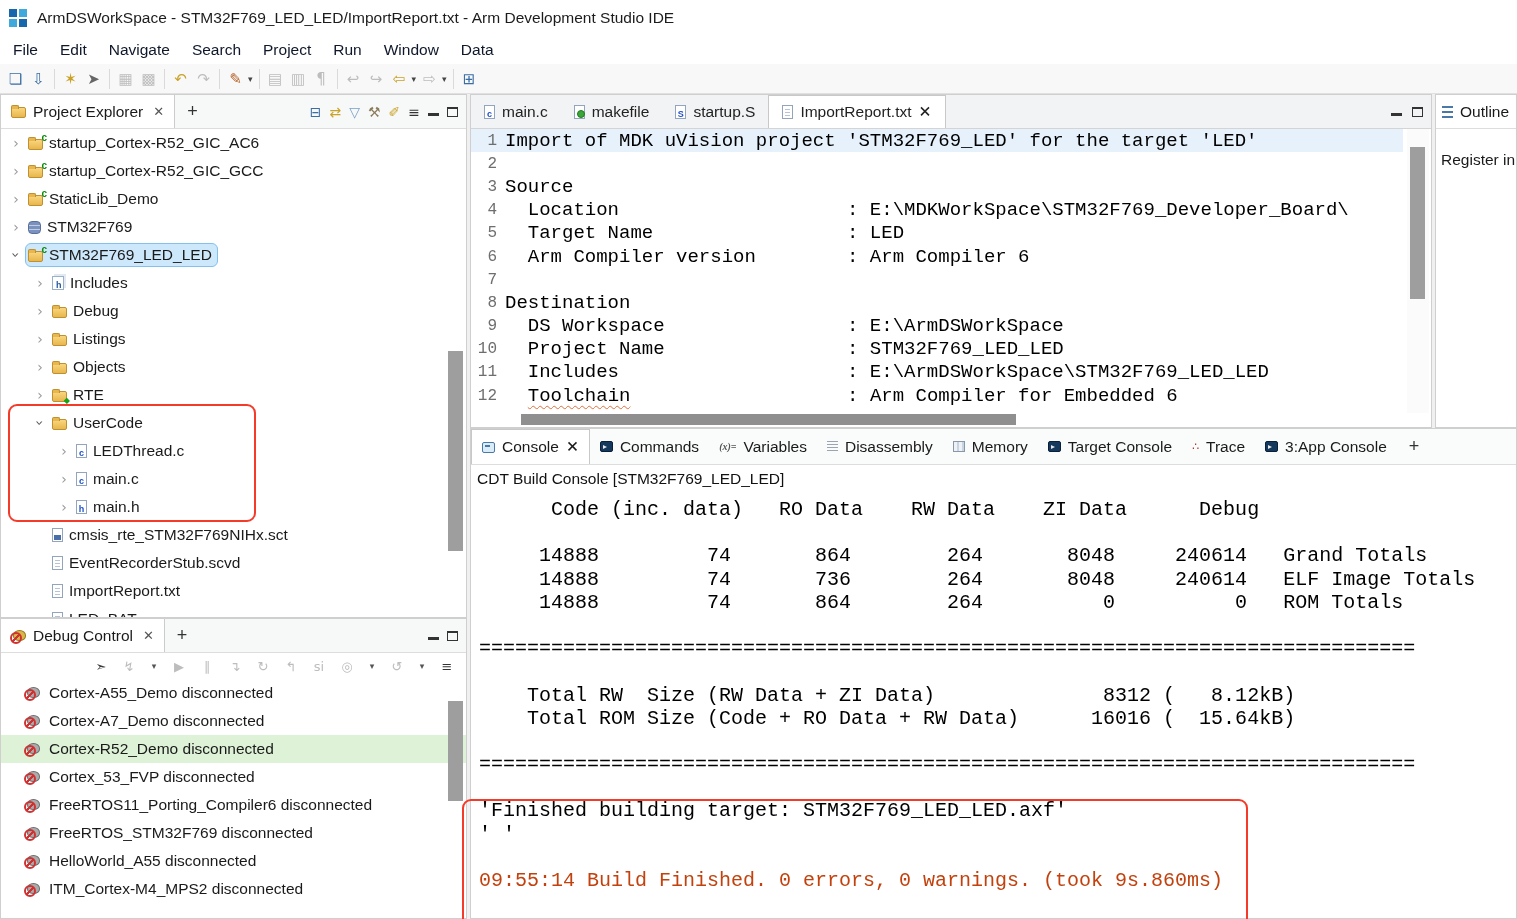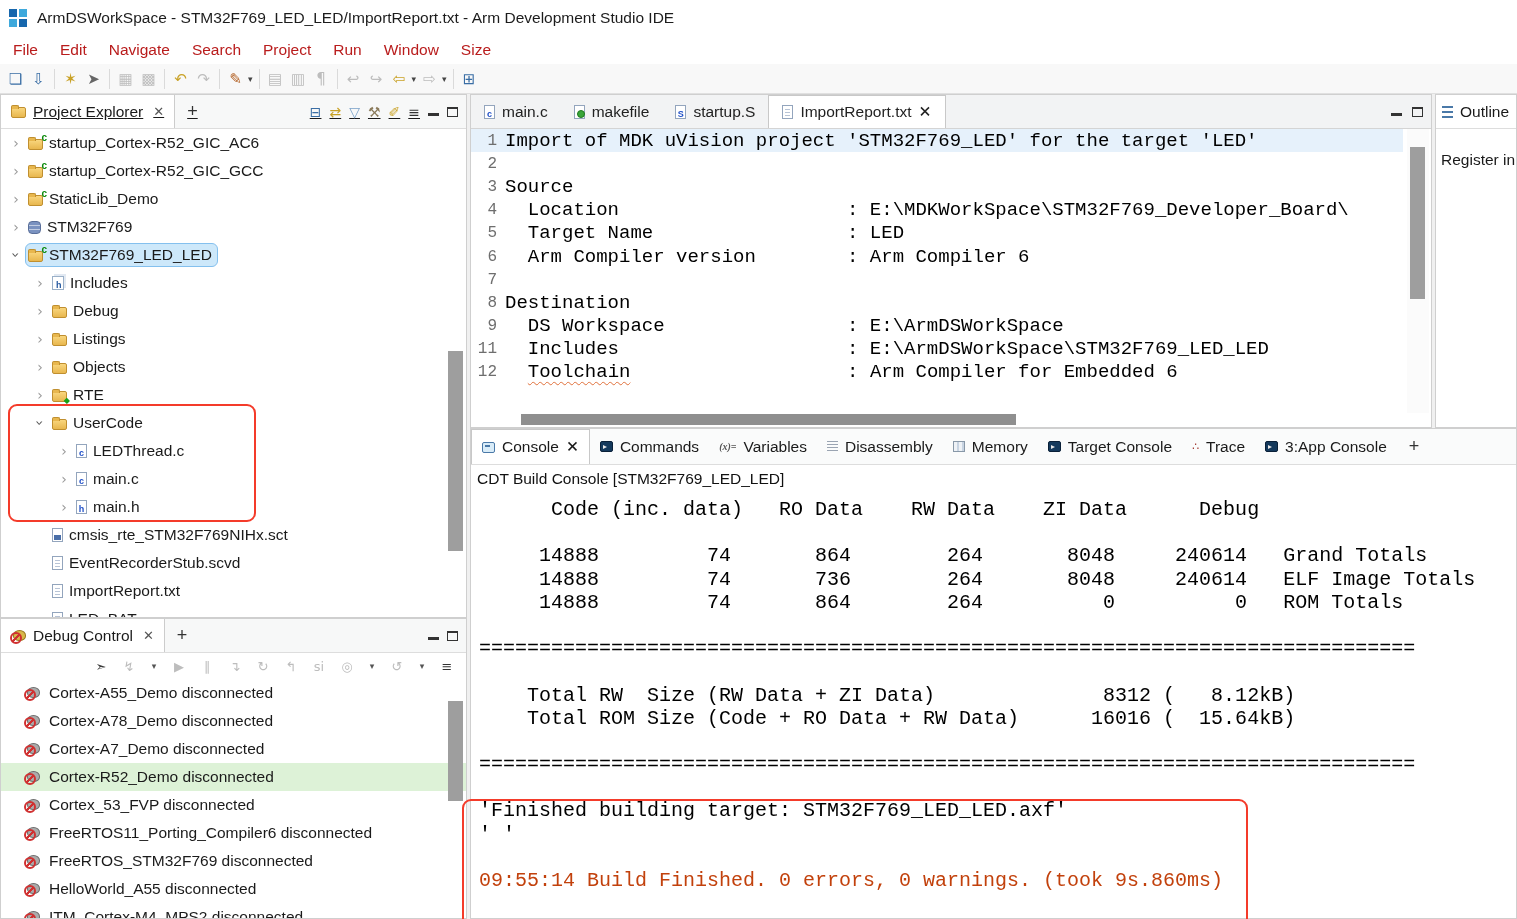--- a/index.html
+++ b/index.html
@@ -3,21 +3,21 @@
 <meta charset="utf-8">
 <style>
   * { box-sizing: border-box; margin: 0; padding: 0; }
   html,body { width:1517px; height:919px; overflow:hidden; }
   body { font-family:"Liberation Sans",sans-serif; font-size:15px; color:#1a1a1a; background:#f0f0f0; position:relative; }
   .abs { position:absolute; }
 
   
   #titlebar { left:0; top:0; width:1517px; height:36px; background:#fff; display:flex; align-items:center; gap:9px; padding-left:8px; font-size:15.5px; color:#1c1c1c; }
   #menubar { left:0; top:36px; width:1517px; height:28px; background:#fff; display:flex; align-items:center; padding-left:2px; }
-  .menu-item { padding:3px 11px; font-size:15.5px; color:#b91c1c; }
+  .menu-item { padding:3px 11px; font-size:15.5px; color:#0f172a; }
   #toolbar { left:0; top:64px; width:1517px; height:30px; background:#f8f8f8; border-bottom:1px solid #e0e0e0; display:flex; align-items:center; padding-left:4px; }
   .tbi { min-width:23px; height:24px; display:flex; align-items:center; justify-content:center; font-size:15px; font-family:"DejaVu Sans",sans-serif; }
   .tbi.disabled { color:#bdbdbd !important; }
   .dd-arrow { font-size:9px; color:#444; margin:0 2px 0 1px; font-family:"DejaVu Sans",sans-serif; }
   .tb-sep { width:1px; height:20px; background:#dadada; margin:0 4px; }
   .panel { background:#fff; border:1px solid #cfcfcf; }
   .phead { height:34px; background:#f7f8f8; border-bottom:1px solid #ddd; display:flex; align-items:stretch; }
   .view-tab { display:flex; align-items:center; gap:7px; padding:0 10px; background:#fff; border-right:1px solid #ccc; font-size:15.5px; }
   .view-tab .close-x { color:#555; font-size:13px; margin-left:3px; }
   .plus-btn { display:flex; align-items:center; padding:0 12px; font-size:18px; color:#333; }
@@ -110,21 +110,21 @@
 </div>
 
 <div id="menubar" class="abs">
     <span class="menu-item">File</span>
     <span class="menu-item">Edit</span>
     <span class="menu-item">Navigate</span>
     <span class="menu-item">Search</span>
     <span class="menu-item">Project</span>
     <span class="menu-item">Run</span>
     <span class="menu-item">Window</span>
-    <span class="menu-item">Size</span>
+    <span class="menu-item">Data</span>
   </div>
 
 <div id="toolbar" class="abs">
     <span class="tbi" style="color: rgb(58, 110, 165);">❏</span>
     <span class="tbi" style="color: rgb(58, 110, 165);">⇩</span>
     <span class="tb-sep"></span>
     <span class="tbi" style="color: rgb(201, 162, 39);">✶</span>
     <span class="tbi" style="color: rgb(102, 102, 102);">➤</span>
     <span class="tb-sep"></span>
     <span class="tbi disabled">▦</span>
@@ -143,21 +143,21 @@
     <span class="tbi disabled">↩</span>
     <span class="tbi disabled">↪</span>
     <span class="tbi" style="color: rgb(201, 162, 39);">⇦</span>
     <span class="dd-arrow">▾</span>
     <span class="tbi disabled">⇨</span>
     <span class="dd-arrow">▾</span>
     <span class="tb-sep"></span>
     <span class="tbi" style="color: rgb(58, 110, 165);">⊞</span>
   </div>
 
-<div class="panel abs" id="pe" style="left:0;top:94px;width:467px;height:524px;overflow:hidden;text-decoration:underline;">
+<div class="panel abs" id="pe" style="left:0;top:94px;width:467px;height:524px;overflow:hidden;">
   <div class="phead">
     <div class="view-tab">
       <span class="fold"></span>
       <span>Project Explorer</span>
       <span class="close-x">✕</span>
     </div>
     <div class="plus-btn">+</div>
     <div class="head-icons" id="pe-head-icons">
         <span class="hico" style="color: rgb(58, 110, 165);">⊟</span>
         <span class="hico" style="color: rgb(201, 162, 39);">⇄</span>
@@ -329,24 +329,20 @@
       <span class="tbi" style="color: rgb(85, 85, 85); min-width: 12px; font-size: 9px;">▾</span>
       <span class="tbi" style="color: rgb(51, 51, 51); min-width: 18px; font-size: 13px;">≡</span>
     </div>
   <div id="dc-list">
       <div class="drow">
         <span class="bugico"></span>
         <span>Cortex-A55_Demo disconnected</span>
       </div>
       <div class="drow">
         <span class="bugico"></span>
-        <span>Cortex-A78_Demo disconnected</span>
-      </div>
-      <div class="drow">
-        <span class="bugico"></span>
         <span>Cortex-A7_Demo disconnected</span>
       </div>
       <div class="drow hl">
         <span class="bugico"></span>
         <span>Cortex-R52_Demo disconnected</span>
       </div>
       <div class="drow">
         <span class="bugico"></span>
         <span>Cortex_53_FVP disconnected</span>
       </div>
@@ -423,20 +419,24 @@
         <span class="num">7</span>
         <span class="code"></span>
       </div>
       <div class="eline">
         <span class="num">8</span>
         <span class="code">Destination</span>
       </div>
       <div class="eline">
         <span class="num">9</span>
         <span class="code">  DS Workspace                : E:\ArmDSWorkSpace</span>
+      </div>
+      <div class="eline">
+        <span class="num">10</span>
+        <span class="code">  Project Name                : STM32F769_LED_LED</span>
       </div>
       <div class="eline">
         <span class="num">11</span>
         <span class="code">  Includes                    : E:\ArmDSWorkSpace\STM32F769_LED_LED</span>
       </div>
       <div class="eline">
         <span class="num">12</span>
         <span class="code">  <span class="squig">Toolchain</span>                   : Arm Compiler for Embedded 6</span>
       </div>
     </div>

